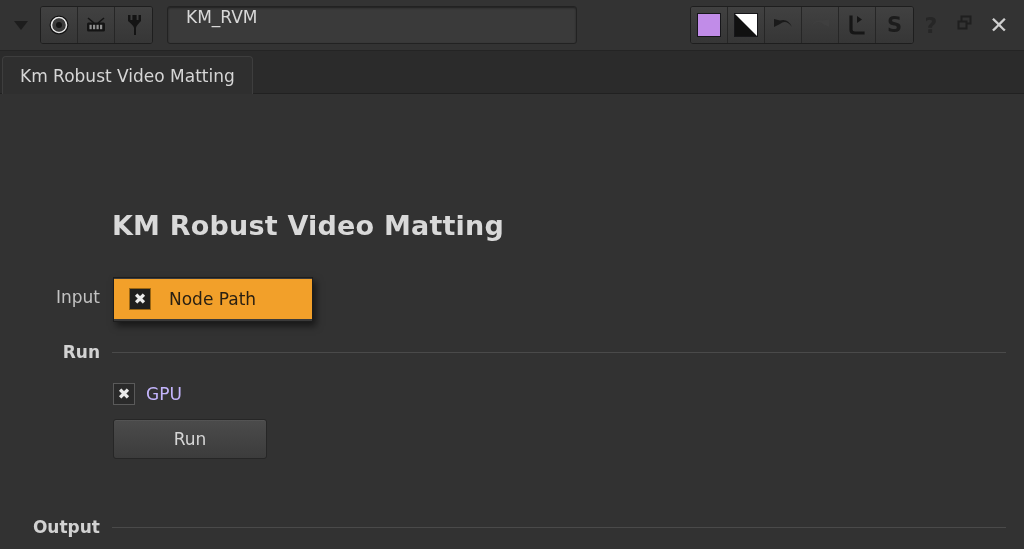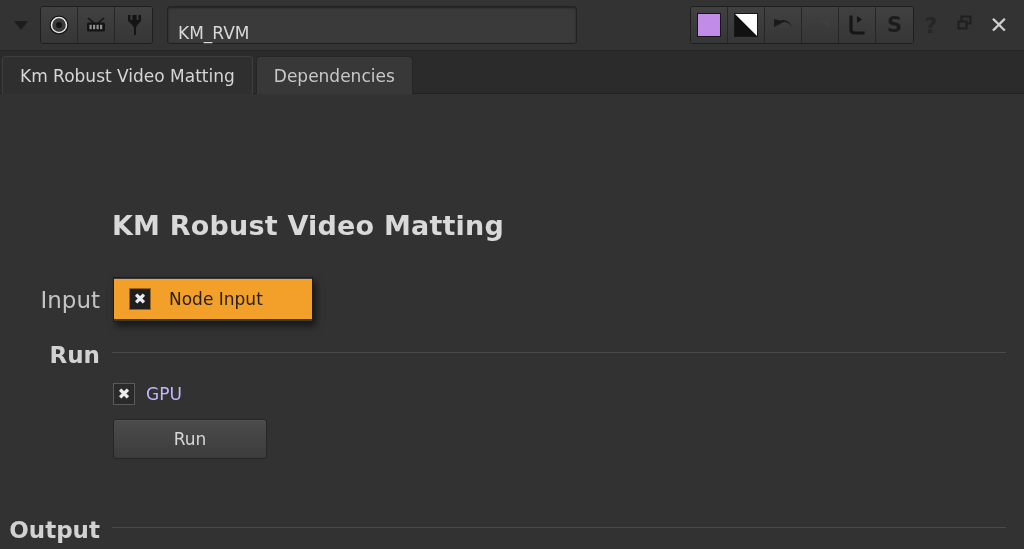--- a/index.html
+++ b/index.html
@@ -68,22 +68,22 @@
   .tbtn svg { display: block; }
 
   .name-field {
     flex: 1 1 auto;
     height: 38px;
     margin: 0 14px 0 14px;
     background: #3a3a3a;
     border: 1px solid #222222;
     border-radius: 3px;
     display: flex;
-    align-items: flex-end;
-    padding: 0 10px;
+    align-items: flex-start;
+    padding: 0 18px;
     box-sizing: border-box;
     color: #d8d8d8;
     font-size: 17px;
     box-shadow: 0 1px 2px rgba(0,0,0,0.45) inset;
     max-width: 410px;
   }
 
   .right-group { margin-left: auto; display:flex; align-items:center; }
 
   .plain-btn {
@@ -170,21 +170,21 @@
     font-weight: bold;
     position: absolute;
     left: 112px;
     top: 116px;
     letter-spacing: 0.2px;
   }
 
   .row-label {
     position: absolute;
     color: #c3c3c3;
-    font-size: 23px;
+    font-size: 17px;
     text-align: right;
   }
   .row-label.bold { font-weight: bold; color: #d2d2d2; }
 
   #input-label { left: 0; width: 100px; top: 193px; }
   #run-label   { left: 0; width: 100px; top: 248px; }
   #output-label{ left: 0; width: 100px; top: 423px; text-align: right; }
 
   .sep-line {
     position: absolute;
@@ -373,23 +373,20 @@
       <div class="win-btn">
         <span style="color:#cfcfcf;font-size:23px;line-height:1;">✕</span>
       </div>
     </div>
   </div>
 
   <div class="tabbar">
     <div class="tab active">
       <span>Km Robust Video Matting</span>
     </div>
-    <div class="tab">
-      <span>Dependencies</span>
-    </div>
   </div>
 
   <div class="content">
 
     <div class="page-title">KM Robust Video Matting</div>
 
     <div class="row-label" id="input-label">Input</div>
 
     <div class="row-label bold" id="run-label">Run</div>
     <div class="sep-line" id="run-sep"></div>
@@ -406,18 +403,18 @@
     </div>
 
     <div class="row-label bold" id="output-label">Output</div>
     <div class="sep-line" id="output-sep"></div>
 
     <div class="dropdown">
       <div class="dd-item selected">
         <span class="checkbox">
           <span class="mark">✖</span>
         </span>
-        <span>Node Input</span>
+        <span>Node Path</span>
       </div>
     </div>
 
   </div>
 </div>
 
 </body></html>

